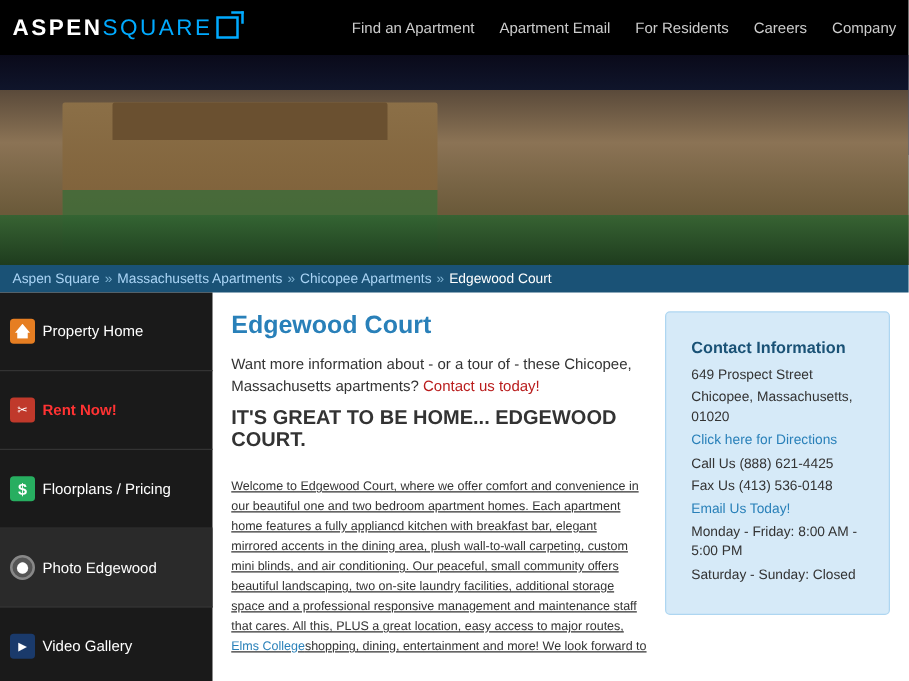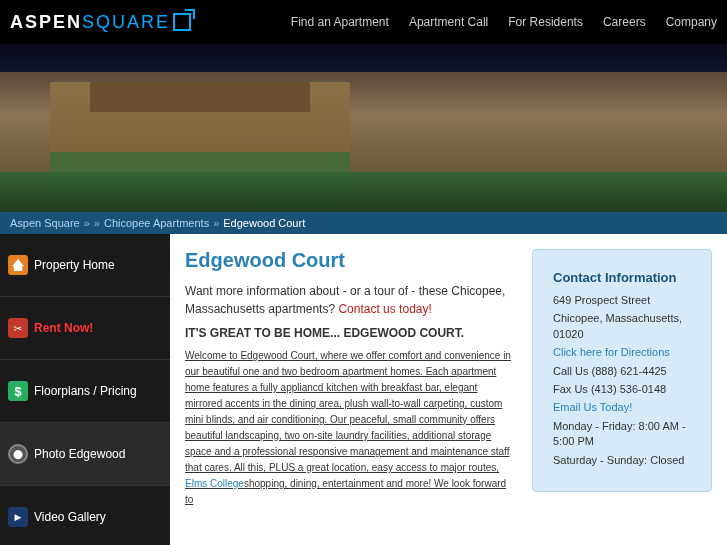--- a/index.html
+++ b/index.html
@@ -38,21 +38,21 @@
     .icon-floor { background: #27ae60; }
     .icon-photo { background: #2c3e50; }
     .icon-video { background: #2980b9; }
     .icon-amenities { background: #27ae60; border-radius: 50%; }
 
     
     #content { flex: 1; padding: 15px; }
     #content-title { color: #2980b9; font-size: 20px; font-weight: bold; margin-bottom: 10px; }
     #content-subtitle { color: #333; font-size: 12px; margin-bottom: 8px; line-height: 1.5; }
     #content-subtitle a { color: #b91c1c; }
-    #content-slogan { color: #333; font-size: 12px; font-weight: bold; margin-bottom: 8px; }
+    #content-slogan { color: #333; font-size: 16px; font-weight: bold; margin-bottom: 20px; }
     #content-body { color: #333; font-size: 10px; line-height: 1.6; text-decoration: underline; }
     #content-body a { color: #2980b9; }
 
     
     #contact-box { float: right; width: 180px; background: #d6eaf8; border: 1px solid #aed6f1; padding: 20px; margin-left: 15px; margin-bottom: 10px; border-radius: 4px; }
     #contact-title { color: #1a5276; font-size: 13px; font-weight: bold; margin-bottom: 8px; }
     .contact-line { color: #333; font-size: 11px; margin-bottom: 3px; line-height: 1.4; }
     .contact-link { color: #2980b9; cursor: pointer; }
 
     
@@ -73,21 +73,21 @@
 <body>
 
 <div id="header">
   <div id="logo">
     <span class="aspen">ASPEN</span>
       <span class="square">SQUARE</span>
     <span class="logo-box"></span>
   </div>
   <div id="nav">
     <span class="nav-item">Find an Apartment</span>
-    <span class="nav-item">Apartment Call</span>
+    <span class="nav-item">Apartment Email</span>
     <span class="nav-item">For Residents</span>
     <span class="nav-item">Careers</span>
     <span class="nav-item">Company</span>
   </div>
 </div>
 
 <div id="hero">
   <div id="hero-sky"></div>
   <div id="hero-building" style="background: linear-gradient(to bottom, #5a4a3a 0%, #8b7355 30%, #6b5a3a 70%); position:absolute; bottom:0; left:0; right:0; height:140px;">
 
@@ -95,20 +95,21 @@
       <div style="position:absolute; top:0; left:40px; right:40px; height:30px; background:#6a5030; border-radius:2px 2px 0 0;"></div>
       <div style="position:absolute; bottom:0; left:0; right:0; height:50px; background:#3a6b3a; opacity:0.8;"></div>
     </div>
     <div style="position:absolute; bottom:0; left:0; right:0; height:40px; background: linear-gradient(to bottom, rgba(50,100,50,0.9) 0%, rgba(30,60,30,1) 100%);"></div>
   </div>
 </div>
 
 <div id="breadcrumb">
   <span class="breadcrumb-link">Aspen Square</span>
   <span class="breadcrumb-sep">»</span>
+  <span class="breadcrumb-link">Massachusetts Apartments</span>
   <span class="breadcrumb-sep">»</span>
   <span class="breadcrumb-link">Chicopee Apartments</span>
   <span class="breadcrumb-sep">»</span>
   <span class="breadcrumb-current">Edgewood Court</span>
 </div>
 
 <div id="main">
 
   <div id="sidebar">
 

